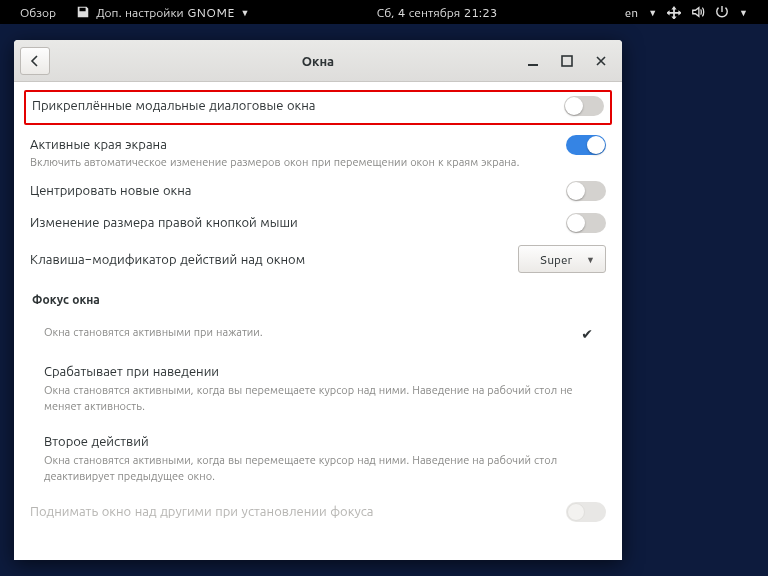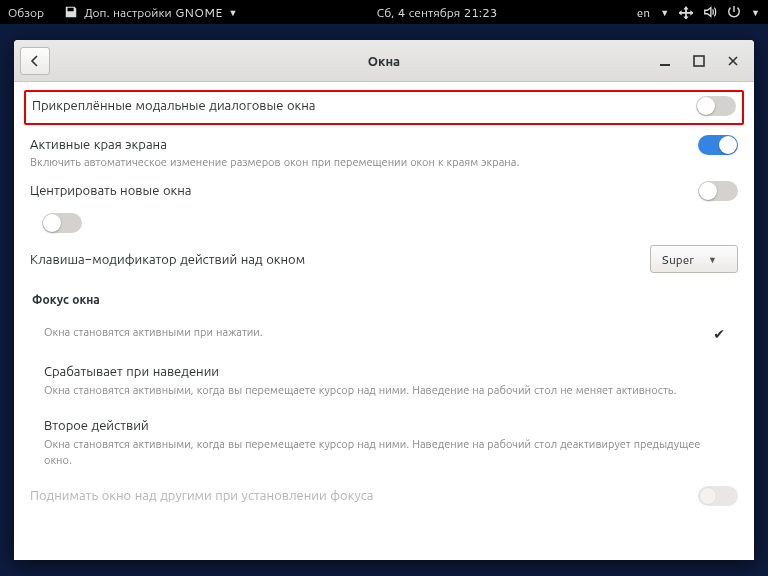--- a/index.html
+++ b/index.html
@@ -11,35 +11,35 @@
     overflow: hidden;
     color: #2e3436;
   }
   
   .toppanel {
     height: 24px;
     background: #000;
     color: #ddd;
     display: flex;
     align-items: center;
-    padding: 0 8px;
+    padding: 0 20px;
     font-size: 12px;
   }
   .toppanel .tp-left { display:flex; align-items:center; gap:6px; }
   .toppanel .tp-center { flex:1; text-align:center; }
   .toppanel .tp-right { display:flex; align-items:center; gap:10px; }
   .toppanel svg { display:block; }
   .tp-icon { width:14px; height:14px; fill:#ddd; }
   .tp-caret { font-size:9px; }
 
   
   .window {
     position:absolute;
     left:14px; top:40px;
-    width:740px; height:520px;
+    width:608px; height:520px;
     background:#fff;
     box-shadow:0 4px 20px rgba(0,0,0,.6);
     border-radius:4px 4px 0 0;
     overflow:hidden;
     display:flex; flex-direction:column;
   }
   .headerbar {
     height:42px;
     background:linear-gradient(#e9e9e7,#dedddb);
     border-bottom:1px solid #c9c7c4;
@@ -87,21 +87,21 @@
   .switch.off .knob { left:1px; }
   .switch.on { background:#3584e4;}
   .switch.on .knob { right:1px; }
   .switch.disabled { background:#e8e7e5; }
   .switch.disabled .knob { background:#f3f2f0; box-shadow:none; border:1px solid #e0dfdc;}
 
   .combo {
     height:28px; min-width:88px;
     border:1px solid #bdbab6; border-radius:3px;
     background:linear-gradient(#fdfdfd,#eceae7);
-    display:flex; align-items:center; justify-content:flex-start;
+    display:flex; align-items:center; justify-content:flex-end;
     padding:0 10px; cursor:pointer; font-size:12px;
   }
   .combo .caret { font-size:9px; color:#555; margin-left:14px;}
 
   .section-title { font-weight:bold; font-size:12px; margin:10px 0 6px 2px; }
 
   .option-list { }
   .option {
     padding:8px 10px 10px 14px;
     display:flex; align-items:flex-start;
@@ -201,20 +201,23 @@
         <div class="row-title">Центрировать новые окна</div>
       </div>
       <div class="row-control">
         <div class="switch off">
             <div class="knob"></div>
           </div>
       </div>
     </div>
 
     <div class="row">
+      <div class="row-texts">
+        <div class="row-title">Изменение размера правой кнопкой мыши</div>
+      </div>
       <div class="row-control">
         <div class="switch off">
             <div class="knob"></div>
           </div>
       </div>
     </div>
 
     <div class="row" style="align-items:center;">
       <div class="row-texts">
         <div class="row-title">Клавиша-модификатор действий над окном</div>

